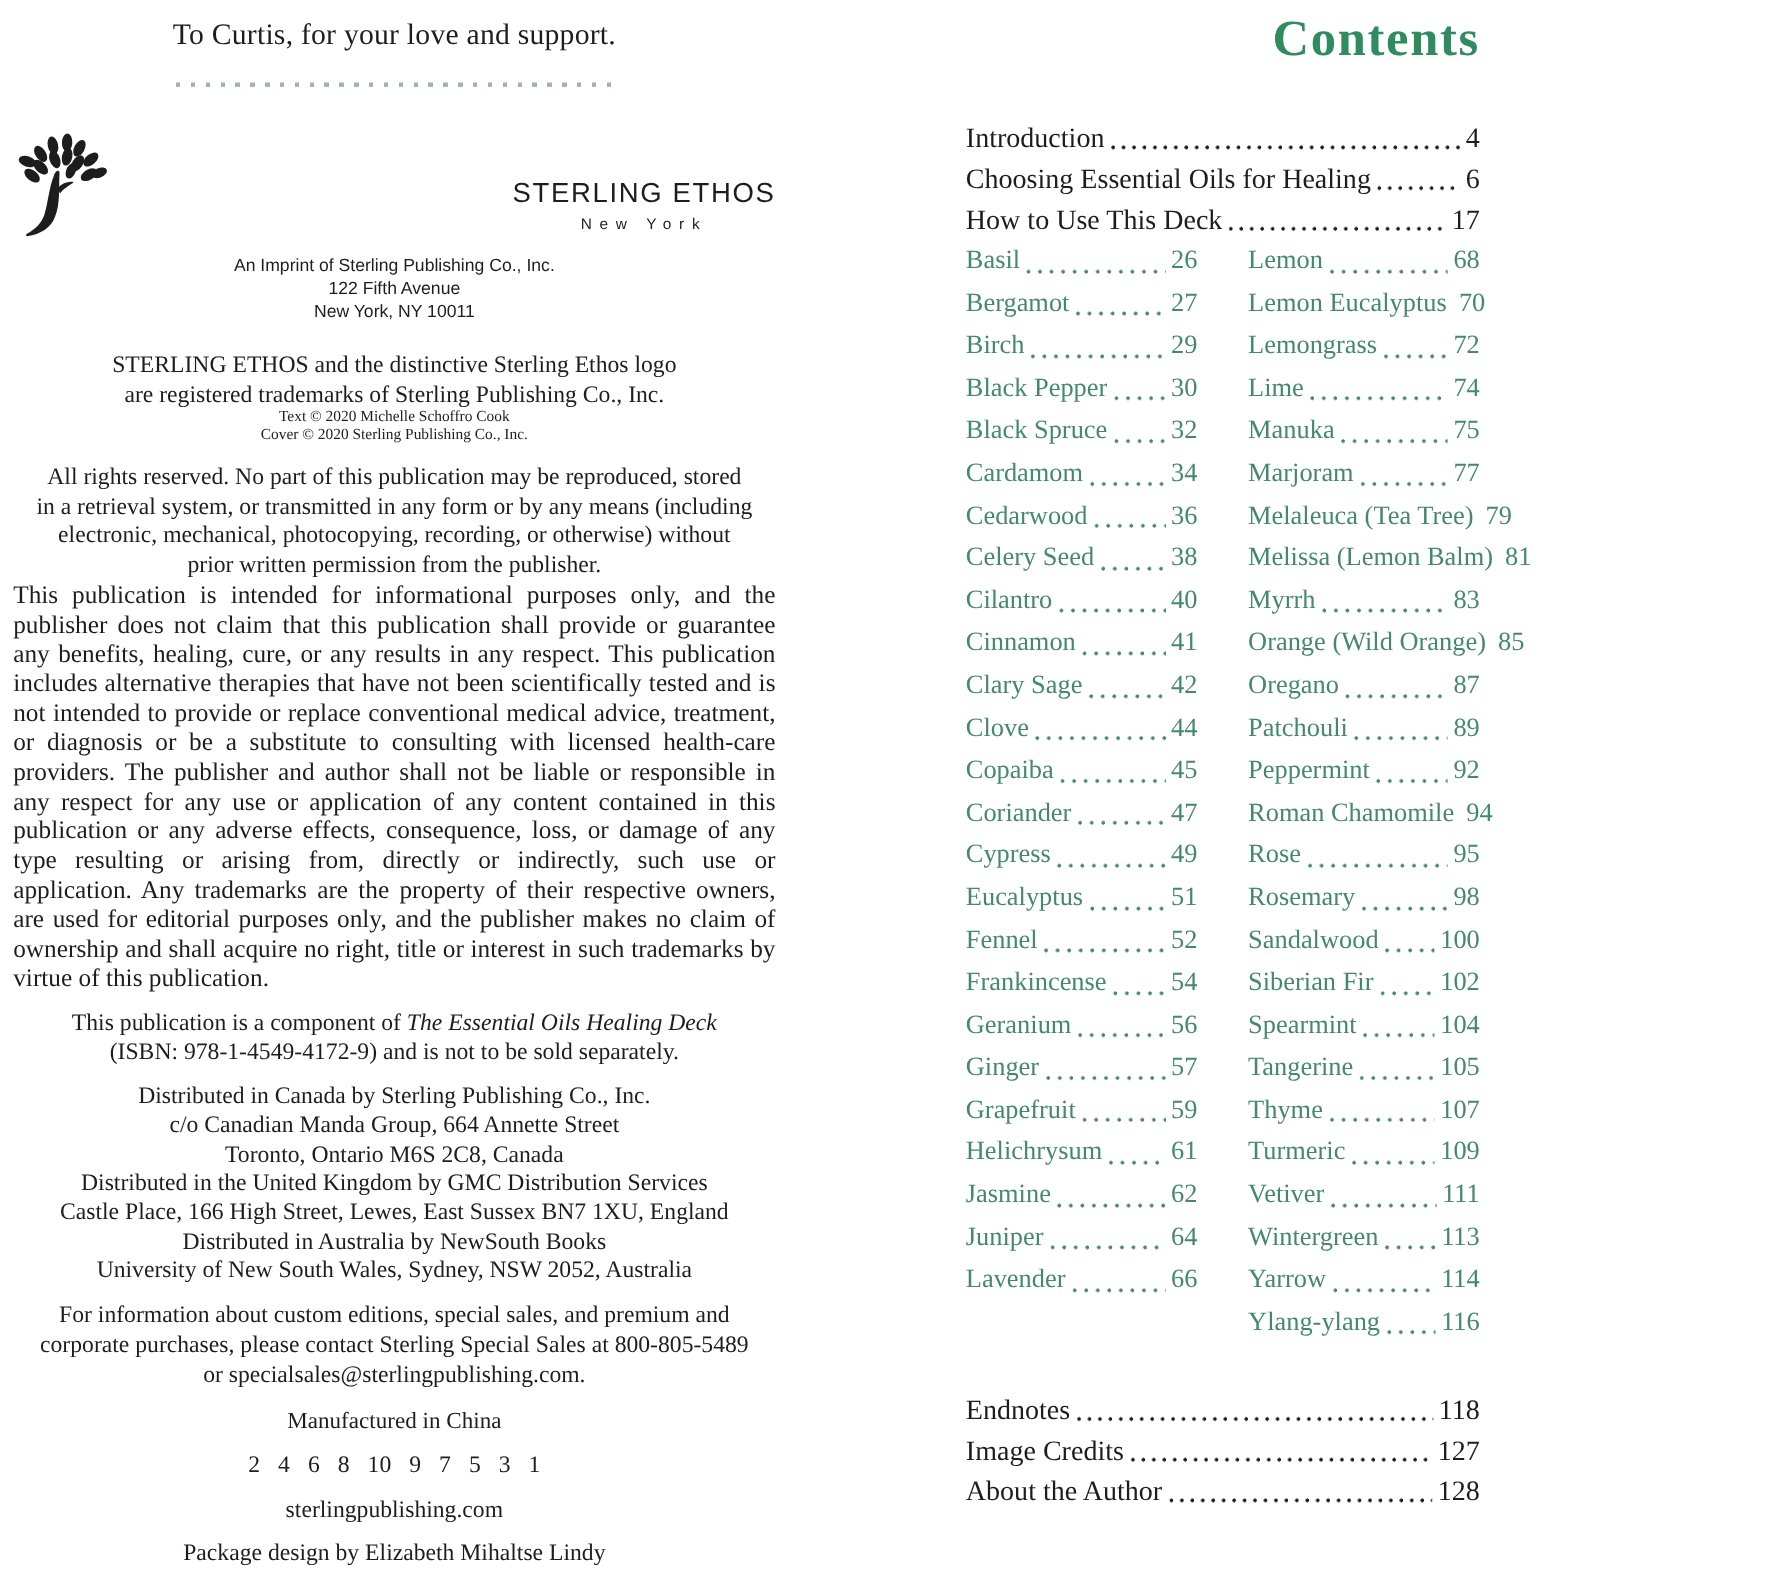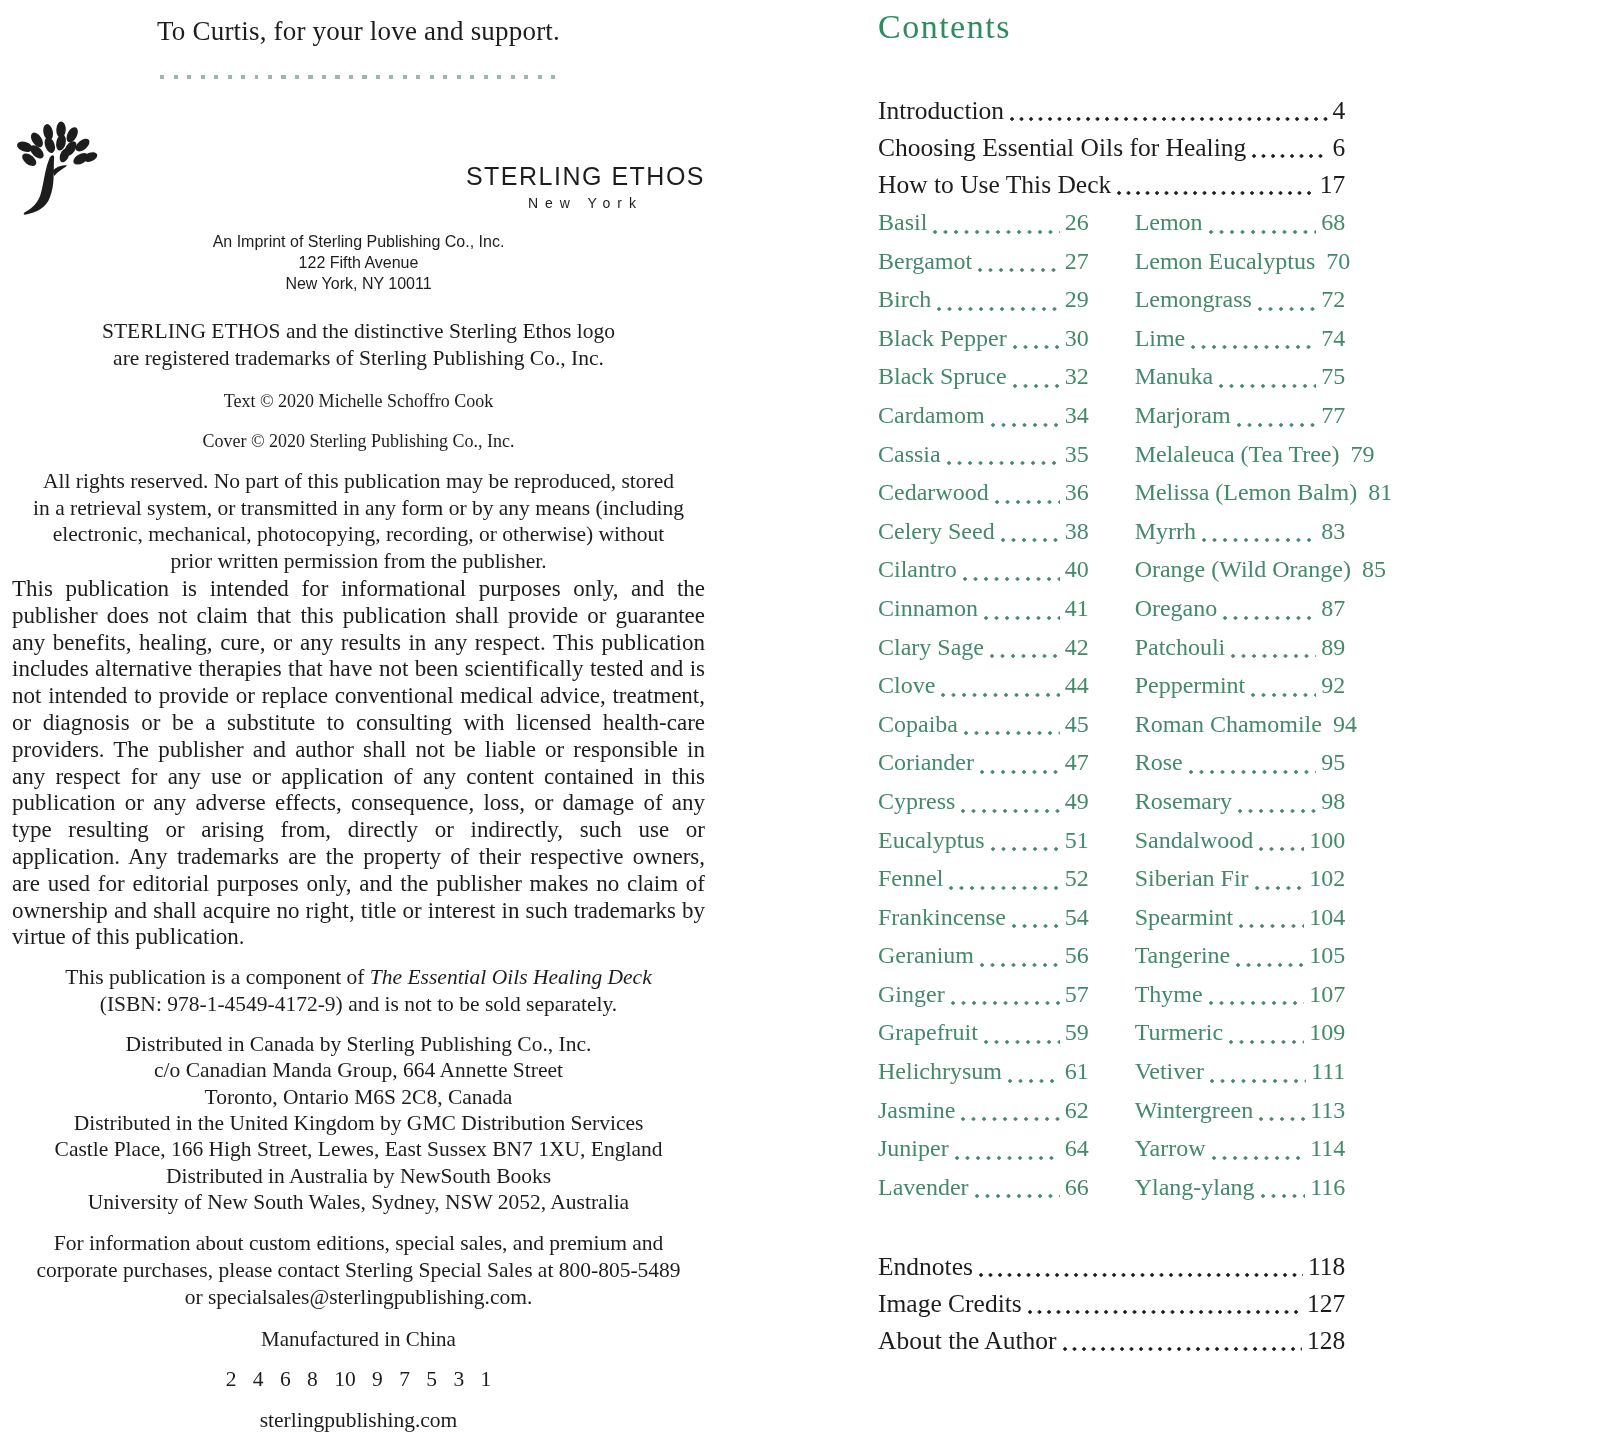--- a/index.html
+++ b/index.html
@@ -21,35 +21,35 @@
   .dedication{font-size:27px;letter-spacing:.2px;}
   .dot-sep{margin:28px auto 0;width:398px;height:4px;
     background-image:repeating-linear-gradient(to right,var(--separator-sage) 0 4px,transparent 4px 13.5px);}
   .logo-block{margin-top:42px;display:flex;justify-content:space-between;align-items:flex-end;}
   .tree-svg{width:86px;height:98px;display:block;}
   .logo-text{margin-left:2px;padding-bottom:8px;font-family:"Liberation Sans",sans-serif;}
   .logo-name{font-size:25px;letter-spacing:1.5px;white-space:nowrap;}
   .logo-city{font-size:14px;letter-spacing:7px;margin-top:4px;}
   .imprint{margin-top:12px;font-family:"Liberation Sans",sans-serif;font-size:16px;line-height:21px;}
   .trademark{margin-top:24px;font-size:21.5px;line-height:27px;}
-  .copyline{margin-top:19px;font-size:18px;font-family:Liberation Serif, serif;}
+  .copyline{margin-top:0;font-size:14px;font-family:Liberation Serif, serif;}
   .rights{margin:16px auto 0;font-size:21.5px;line-height:26.5px;max-width:652px;}
   .disclaimer{margin-top:2px;font-size:23px;line-height:26.8px;text-align:justify;}
   .component{margin:13px auto 0;font-size:21.5px;line-height:27px;max-width:600px;}
   .component .booktitle{font-style:italic;}
   .distribution{margin-top:13px;font-size:21.5px;line-height:26.3px;}
   .special-sales{margin:15px auto 0;font-size:21.5px;line-height:27px;max-width:656px;}
   .manufactured{margin-top:16px;font-size:21px;}
   .print-run{margin-top:15px;font-size:21.5px;word-spacing:11px;}
   .website{margin-top:16px;font-size:21.5px;}
   .credits{margin-top:13px;font-size:21.5px;line-height:27px;}
 
   
   .page-right{width:812px;box-sizing:border-box;padding:8px 82px 0 68px;}
-  .contents-title{margin:0;text-align:left;font-size:34px;font-weight:normal;
+  .contents-title{margin:0;text-align:right;font-size:46px;font-weight:bold;
     color:var(--title-green);letter-spacing:1.5px;}
   .front-matter{margin-top:46px;}
   .fm-row{display:flex;font-size:25.5px;line-height:37px;color:var(--body-text);}
   .toc-columns{display:flex;gap:46px;}
   .toc-col{flex:1;min-width:0;}
   .toc-row{display:flex;font-size:24px;line-height:38.6px;color:var(--entry-green);}
   .back-matter{margin-top:42px;}
   .row-name{white-space:nowrap;}
   .row-page{white-space:nowrap;}
   .leader{flex:1;align-self:flex-end;height:4px;margin:0 5px 8px 6px;
@@ -196,25 +196,20 @@
             <span class="leader"></span>
             <span class="row-page">32</span>
           </div>
 
           <div class="toc-row">
             <span class="row-name">Cardamom</span>
             <span class="leader"></span>
             <span class="row-page">34</span>
           </div>
 
-          <div class="toc-row">
-            <span class="row-name">Cassia</span>
-            <span class="leader"></span>
-            <span class="row-page">35</span>
-          </div>
 
           <div class="toc-row">
             <span class="row-name">Cedarwood</span>
             <span class="leader"></span>
             <span class="row-page">36</span>
           </div>
 
           <div class="toc-row">
             <span class="row-name">Celery Seed</span>
             <span class="leader"></span>

